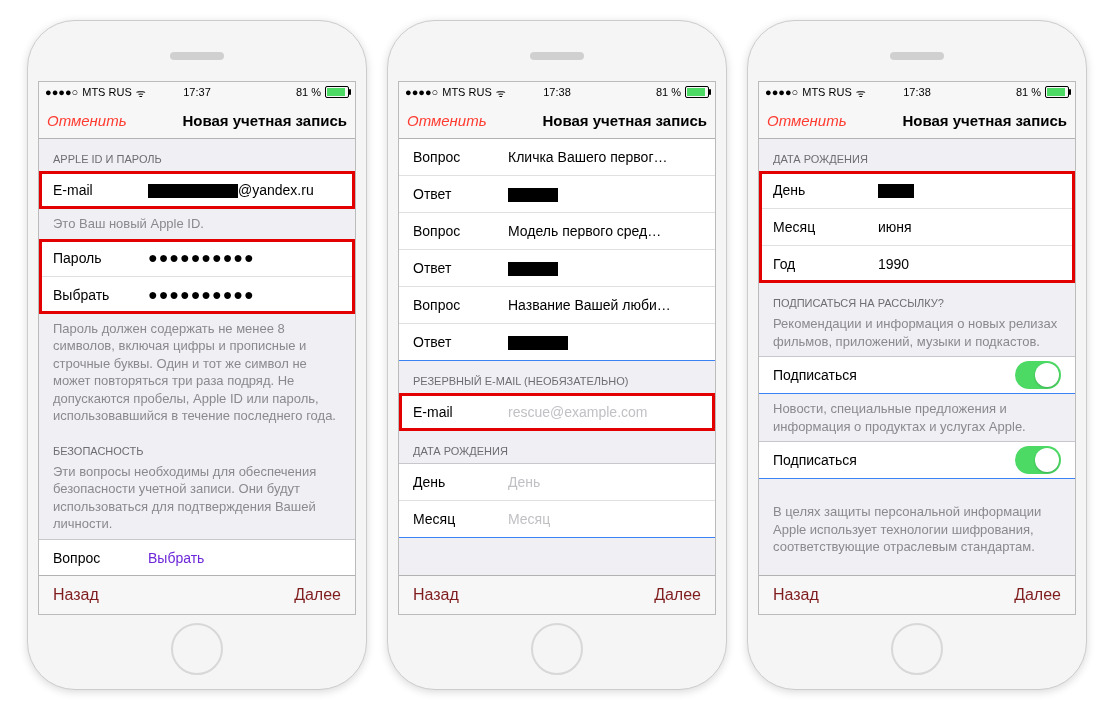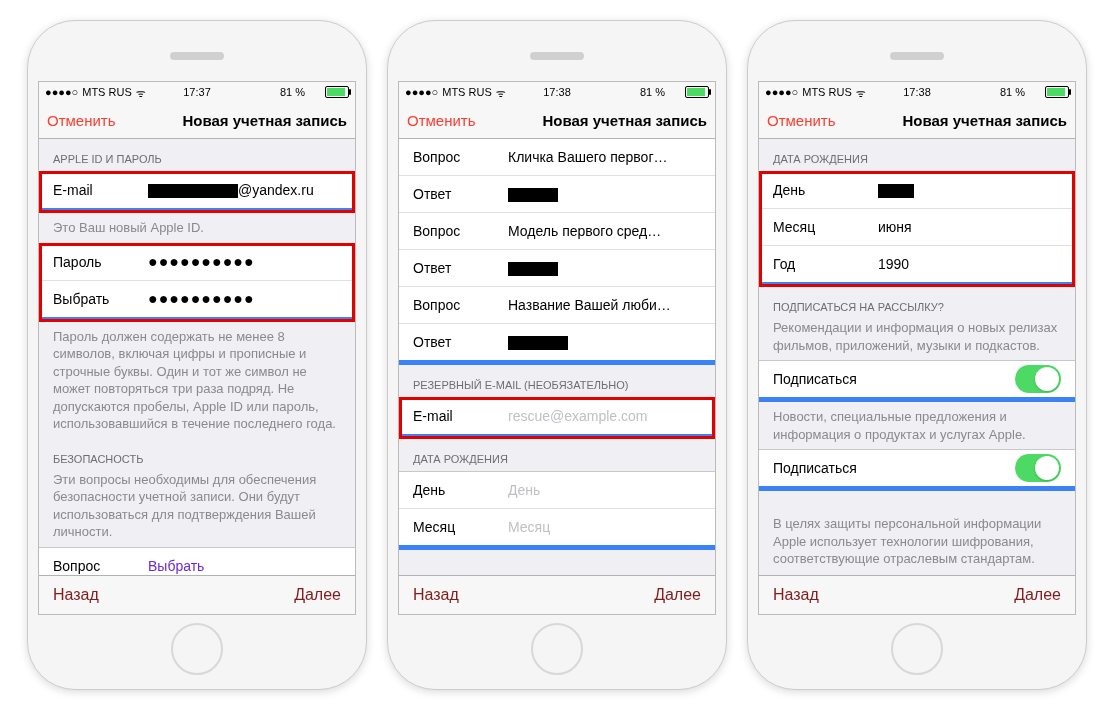--- a/index.html
+++ b/index.html
@@ -51,36 +51,36 @@
     background: #f7f7f8;
     font-size: 11px;
     display: flex;
     align-items: center;
     padding: 0 6px;
     color: #000;
     font-weight: 500;
   }
   .statusbar .sb-left { flex:1; display:flex; align-items:center; gap:4px;}
   .statusbar .sb-center { flex:0; }
-  .statusbar .sb-right { flex:1; text-align:right; display:flex; align-items:flex-end; justify-content:flex-end; gap:20px;}
+  .statusbar .sb-right { flex:1; text-align:right; display:flex; align-items:flex-end; justify-content:flex-end; gap:4px;}
   .battery {
     display:inline-block; width:22px; height:10px; border:1px solid #000; border-radius:2px; position:relative;
   }
   .battery::after { content:""; position:absolute; right:-3px; top:2px; width:2px; height:6px; background:#000; border-radius:1px;}
   .battery-fill { position:absolute; left:1px; top:1px; bottom:1px; width:80%; background:#4cd964;}
   .navbar {
     height: 36px;
     background: #f7f7f8;
     border-bottom: 1px solid #b2b2b2;
     display: flex;
     align-items: center;
     padding: 0 8px;
     font-size: 15px;
   }
-  .nav-left { color: #ff3b30; font-size:15px; }
+  .nav-left { color: #ff3b30; font-size:15px;font-style:italic; }
   .nav-title { flex:1; text-align:right; font-weight:700; padding-left:6px; color:#000;}
   .content {
     flex: 1;
     overflow: hidden;
     font-size: 14px;
   }
   .section-header {
     font-size: 11px;
     color: #6d6d72;
     padding: 14px 14px 6px 14px;
@@ -88,21 +88,21 @@
   }
   .section-footer {
     font-size: 13px;
     color: #8a8a8e;
     padding: 6px 14px 6px 14px;
     line-height: 1.35;
   }
   .cell-group {
     background: #fff;
     border-top: 1px solid #c8c7cc;
-    border-bottom: 5px solid #3b82f6;
+    border-bottom: 1px solid #3b82f6;
   }
   .cell {
     display: flex;
     align-items: center;
     min-height: 36px;
     padding: 0 14px;
     border-bottom: 1px solid #e0e0e0;
   }
   .cell:last-child { border-bottom: none; }
   .cell-label { width: 95px; color:#000; }

